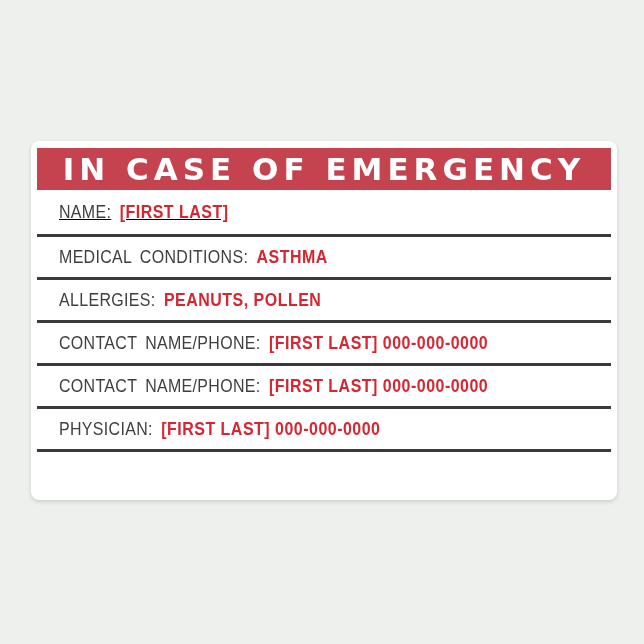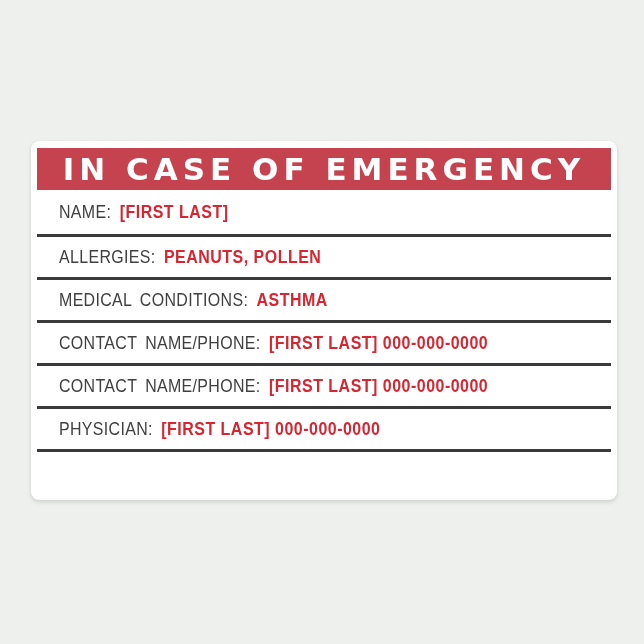--- a/index.html
+++ b/index.html
@@ -45,21 +45,21 @@
   }
   .row {
     position: relative;
     display: flex;
     align-items: center;
     height: 40px;
     padding-left: 22px;
     border-bottom: 3px solid var(--divider, #3a3a3a);
     box-sizing: content-box;
   }
-  .row.tall { height: 44px; }
+  .row.tall { height: 44px; text-decoration: underline; }
   .pair {
     display: flex;
     align-items: baseline;
     gap: 10px;
     white-space: nowrap;
     transform: scaleX(0.84);
     transform-origin: left center;
   }
   .pair.right {
     position: absolute;
@@ -95,29 +95,29 @@
     <div class="row tall">
       <span class="pair">
         <span class="field-label">NAME:</span>
         <span class="field-value">[FIRST LAST]</span>
       </span>
     </div>
 
 
     <div class="row">
       <span class="pair">
-        <span class="field-label">ALLERGIES:</span>
-        <span class="field-value">PEANUTS, POLLEN</span>
+        <span class="field-label">MEDICAL CONDITIONS:</span>
+        <span class="field-value">ASTHMA</span>
       </span>
     </div>
 
     <div class="row">
       <span class="pair">
-        <span class="field-label">MEDICAL CONDITIONS:</span>
-        <span class="field-value">ASTHMA</span>
+        <span class="field-label">ALLERGIES:</span>
+        <span class="field-value">PEANUTS, POLLEN</span>
       </span>
     </div>
 
     <div class="row">
       <span class="pair">
         <span class="field-label">CONTACT NAME/PHONE:</span>
         <span class="field-value">[FIRST LAST] 000-000-0000</span>
       </span>
     </div>
 

